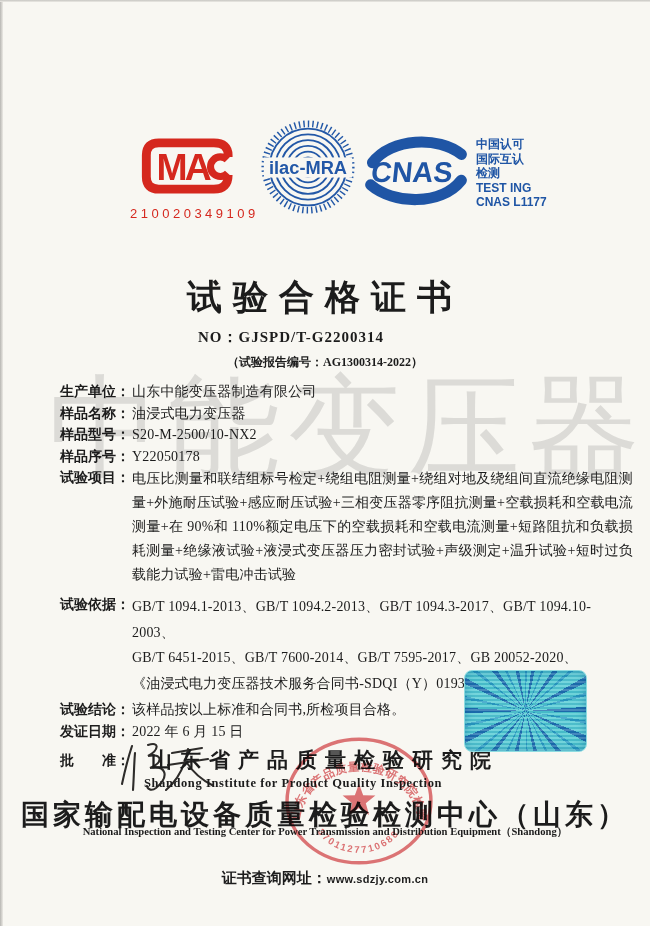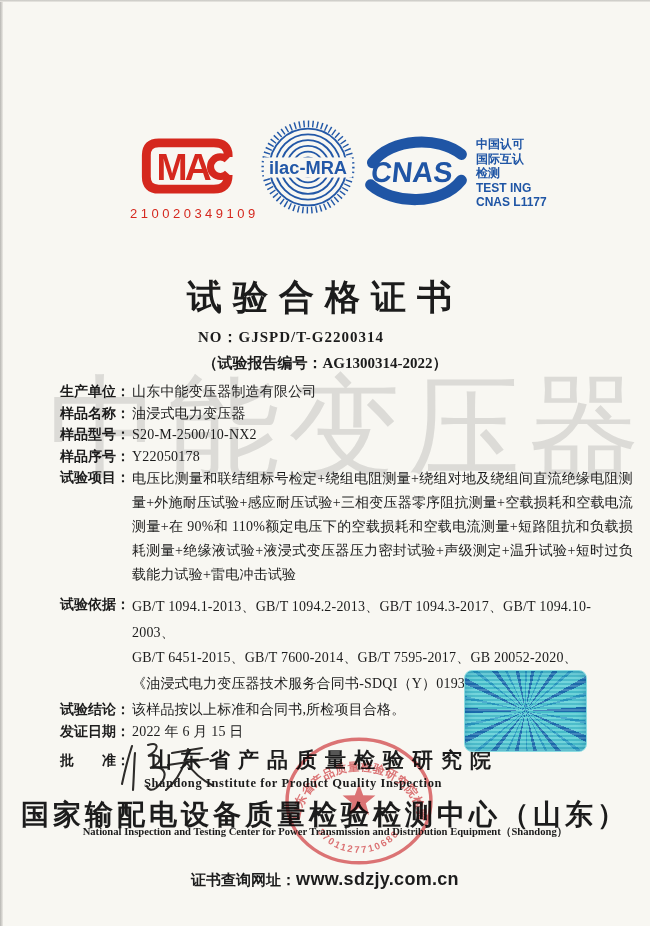--- a/index.html
+++ b/index.html
@@ -53,21 +53,21 @@
   .title{
     position:absolute; left:0; top:274px; width:650px; text-align:center;
     font-size:35px; font-weight:bold; letter-spacing:11px; z-index:1;
   }
   .cert-no{
     position:absolute; left:0; top:328px; width:582px; text-align:center;
     font-size:15px; font-weight:bold; letter-spacing:1px; z-index:1;
   }
   .report-no{
     position:absolute; left:0; top:354px; width:650px; text-align:center;
-    font-size:15px; font-weight:bold; z-index:1;
+    font-size:12px; font-weight:bold; z-index:1;
   }
 
   
   .fields{
     position:absolute; left:60px; top:381px; width:573px; z-index:1;
     font-size:14px; line-height:21.5px;
   }
   .row{ display:flex; align-items:flex-start; }
   .row .lab{ flex:0 0 72px; font-weight:bold; white-space:nowrap; }
   .row .val{ flex:1; letter-spacing:0.2px; }
@@ -113,21 +113,21 @@
   }
   .center-en{
     position:absolute; left:0; top:825px; width:650px; text-align:center;
     font-size:10.6px; font-weight:bold;
   }
   .query{
     position:absolute; left:0; top:869px; width:650px; text-align:center;
     font-size:15px; font-weight:bold;
   }
   .query .url{
-    font-family:"Liberation Sans", sans-serif; font-size:18px;
+    font-family:"Liberation Sans", sans-serif; font-size:11px;
     font-weight:bold; letter-spacing:0.3px; margin-left:0;
   }
 </style>
 </head>
 <body>
 
 <div class="page">
 
   <div class="watermark">中能变压器</div>
 

